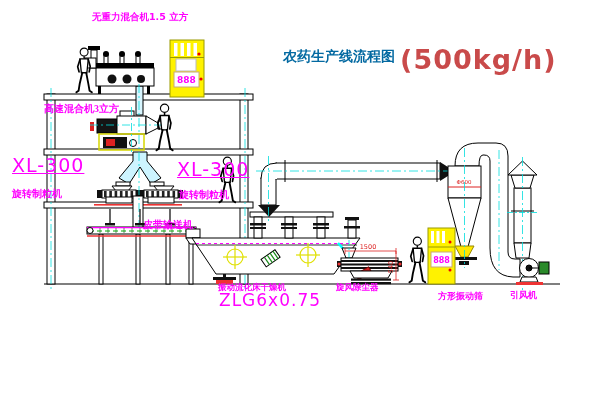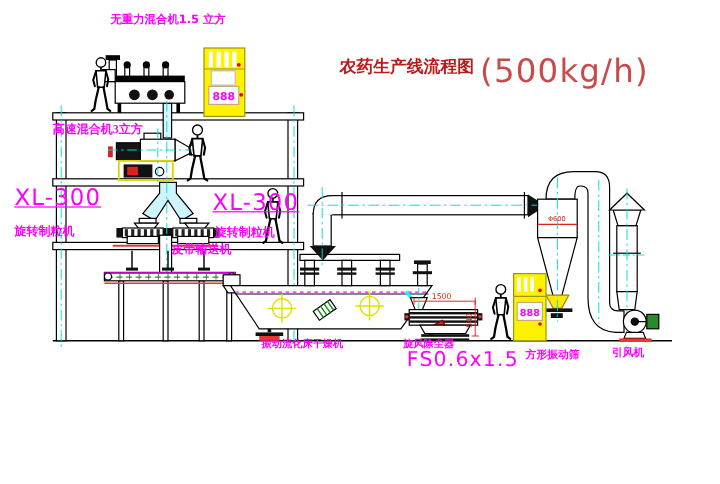--- a/index.html
+++ b/index.html
@@ -5,22 +5,22 @@
   html,body{margin:0;padding:0;background:#fff;}
   #canvas{position:relative;width:600px;height:403px;background:#fff;overflow:hidden;
           font-family:"DejaVu Sans","Liberation Sans",sans-serif;}
   #drawing{position:absolute;left:0;top:0;}
   .lbl{position:absolute;color:#ff00ff;white-space:nowrap;line-height:1;}
   .lbl-sm{font-size:9px;font-weight:bold;}
   .lbl-xs{font-size:8.5px;font-weight:bold;}
   .lbl-model{font-size:17px;font-weight:normal;letter-spacing:1px;}
   .lbl-model-lg{font-size:19px;font-weight:normal;letter-spacing:1px;text-decoration:underline;}
   #title{position:absolute;left:283px;top:44px;white-space:nowrap;}
-  #title .t-zh{color:#b91c1c;font-size:14px;font-weight:bold;vertical-align:8px;}
-  #title .t-cap{color:#c94a4a;font-size:27px;font-weight:normal;letter-spacing:1px;}
+  #title .t-zh{color:#0369a1;font-size:14px;font-weight:bold;vertical-align:8px;}
+  #title .t-cap{color:#c94a4a;font-size:27px;font-weight:bold;letter-spacing:1px;}
 </style>
 </head>
 <body>
 
 <div id="canvas">
 
 <svg id="drawing" width="600" height="403" viewBox="0 0 600 403">
   <defs>
     <g id="person">
       <circle cx="11" cy="5.5" r="4.3" fill="#fff" stroke="#000" stroke-width="1.2"></circle>
@@ -312,20 +312,20 @@
   <span class="t-zh">农药生产线流程图</span>
   <span class="t-cap">(500kg/h)</span>
 </div>
 
 <div class="lbl lbl-sm" style="left:92px;top:12px;font-size:9.5px;">无重力混合机1.5 立方</div>
 <div class="lbl lbl-sm" style="left:44px;top:104px;font-size:10px;font-family:Liberation Serif, serif;">高速混合机3立方</div>
 <div class="lbl lbl-model-lg" style="left:12px;top:156px;">XL-300</div>
 <div class="lbl lbl-sm" style="left:12px;top:189px;font-size:10px;">旋转制粒机</div>
 <div class="lbl lbl-model-lg" style="left:177px;top:160px;">XL-300</div>
 <div class="lbl lbl-sm" style="left:179px;top:190px;font-size:10px;">旋转制粒机</div>
-<div class="lbl lbl-sm" style="left:143px;top:204px;font-size:10px;">皮带输送机</div>
+<div class="lbl lbl-sm" style="left:143px;top:220px;font-size:10px;">皮带输送机</div>
 <div class="lbl lbl-xs" style="left:218px;top:283px;">振动流化床干燥机</div>
+<div class="lbl lbl-model" style="left:219px;top:292px;">ZLG6x0.75</div>
 <div class="lbl lbl-xs" style="left:336px;top:283px;">旋风除尘器</div>
-<div class="lbl lbl-model" style="left:339px;top:292px;">FS0.6x1.5</div>
 <div class="lbl lbl-sm" style="left:438px;top:292px;">方形振动筛</div>
 <div class="lbl lbl-sm" style="left:510px;top:291px;">引风机</div>
 
 </div>
 
 </body></html>

